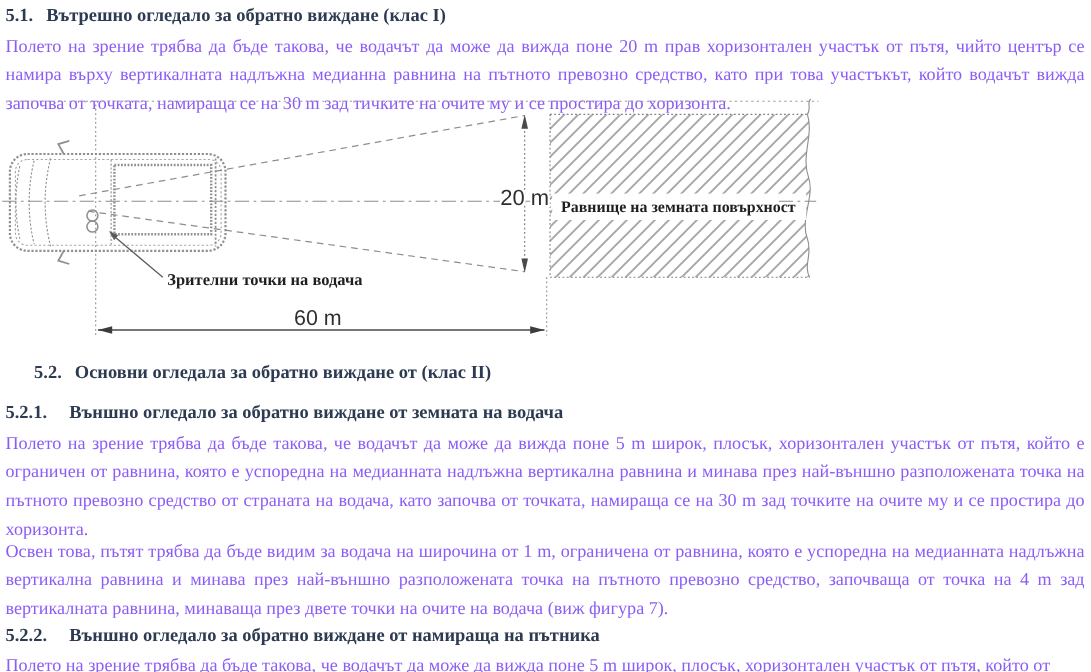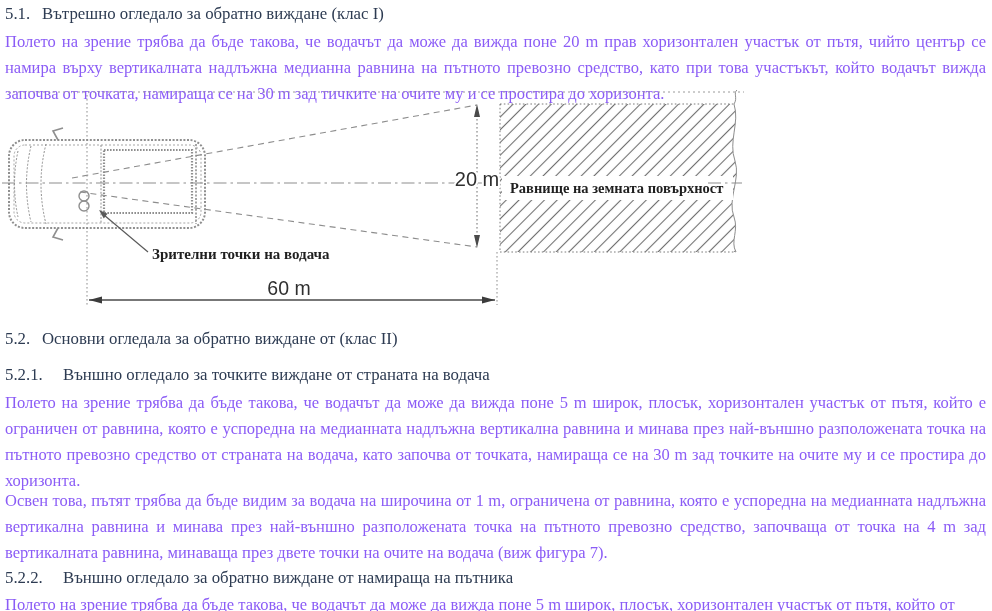--- a/index.html
+++ b/index.html
@@ -6,40 +6,40 @@
   body {
     width: 992px; height: 611px;
     overflow: hidden;
     background: #ffffff;
     box-sizing: border-box;
     padding: 3px 6px 0 5px;
     font-family: "Liberation Serif", "DejaVu Serif", serif;
     color: #3a4453;
   }
   .heading {
-    font-weight: 400;
+    font-weight: 700;
     font-size: 16.8px;
     line-height: 21px;
     color: #2d3b52;
     white-space: nowrap;
   }
   .hnum { display: inline-block; }
   .hnum.lvl1 { width: 37px; }
   .hnum.lvl2 { width: 58px; }
   p.para {
     margin: 0;
     font-size: 16.5px;
     line-height: 26px;
     text-align: justify;
     color: #8b5cf6;
   }
   #h51  { margin-top: 0; }
   #p1   { margin-top: 5px; }
   #fig  { display: block; margin: -18px 0 0 -5px; }
-  #h52  { margin-top: 15px; }
+  #h52  { margin-top: 15px; margin-left: 26px; }
   #h521 { margin-top: 15px; }
   #p2   { margin-top: 5px; }
   #p3   { margin-top: -6px; font-family: Liberation Serif, serif; }
   #h522 { margin-top: 1px; }
   #p4   { margin-top: 4px; }
 
   
   .sketch { stroke: #8f8f8f; fill: none; }
   .figtext { fill: #1f1f1f; }
   .dimtext { font-family: "Liberation Sans", "DejaVu Sans", sans-serif; fill: #2f2f2f; }
@@ -117,21 +117,21 @@
     <line x1="497" y1="163" x2="497" y2="216" stroke="#8d8d8d" stroke-width="1" stroke-dasharray="1.6 2.4"></line>
     <line x1="89" y1="211" x2="495" y2="211" stroke="#4a4a4a" stroke-width="1.3"></line>
     <polygon points="89,211 102,207.5 102,214.5" fill="#3c3c3c"></polygon>
     <polygon points="495,211 482,207.5 482,214.5" fill="#3c3c3c"></polygon>
     <text class="dimtext" x="289" y="206" font-size="19.5" text-anchor="middle">60 m</text>
   </g>
 </svg>
 
 <div class="heading" id="h52"><span class="hnum lvl1">5.2.</span><span>Основни огледала за обратно виждане от (клас II)</span></div>
 
-<div class="heading" id="h521"><span class="hnum lvl2">5.2.1.</span><span>Външно огледало за точките виждане от страната на водача</span></div>
+<div class="heading" id="h521"><span class="hnum lvl2">5.2.1.</span><span>Външно огледало за обратно виждане от земната на водача</span></div>
 
 <p class="para" id="p2">Полето на зрение трябва да бъде такова, че водачът да може да вижда поне 5 m широк, плосък, хоризонтален участък от пътя, който е ограничен от равнина, която е успоредна на медианната надлъжна вертикална равнина и минава през най-външно разположената точка на пътното превозно средство от страната на водача, като започва от точката, намираща се на 30 m зад точките на очите му и се простира до хоризонта.</p>
 
 <p class="para" id="p3">Освен това, пътят трябва да бъде видим за водача на широчина от 1 m, ограничена от равнина, която е успоредна на медианната надлъжна вертикална равнина и минава през най-външно разположената точка на пътното превозно средство, започваща от точка на 4 m зад вертикалната равнина, минаваща през двете точки на очите на водача (виж фигура 7).</p>
 
 <div class="heading" id="h522"><span class="hnum lvl2">5.2.2.</span><span>Външно огледало за обратно виждане от намираща на пътника</span></div>
 
 <p class="para" id="p4">Полето на зрение трябва да бъде такова, че водачът да може да вижда поне 5 m широк, плосък, хоризонтален участък от пътя, който от</p>
 
 </body></html>

